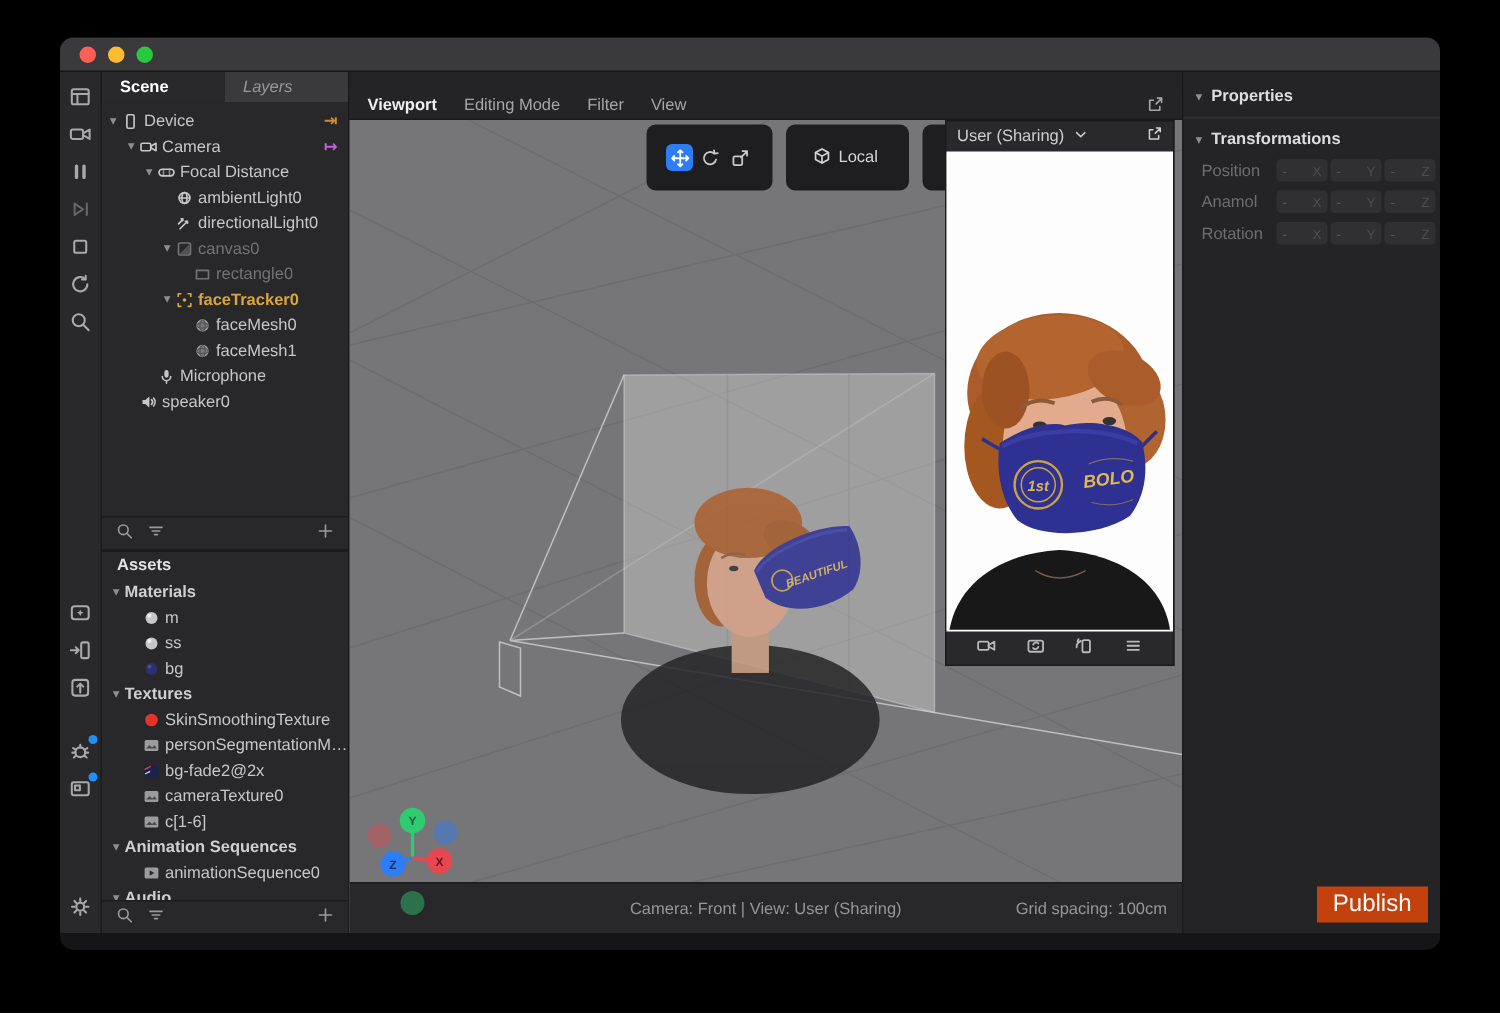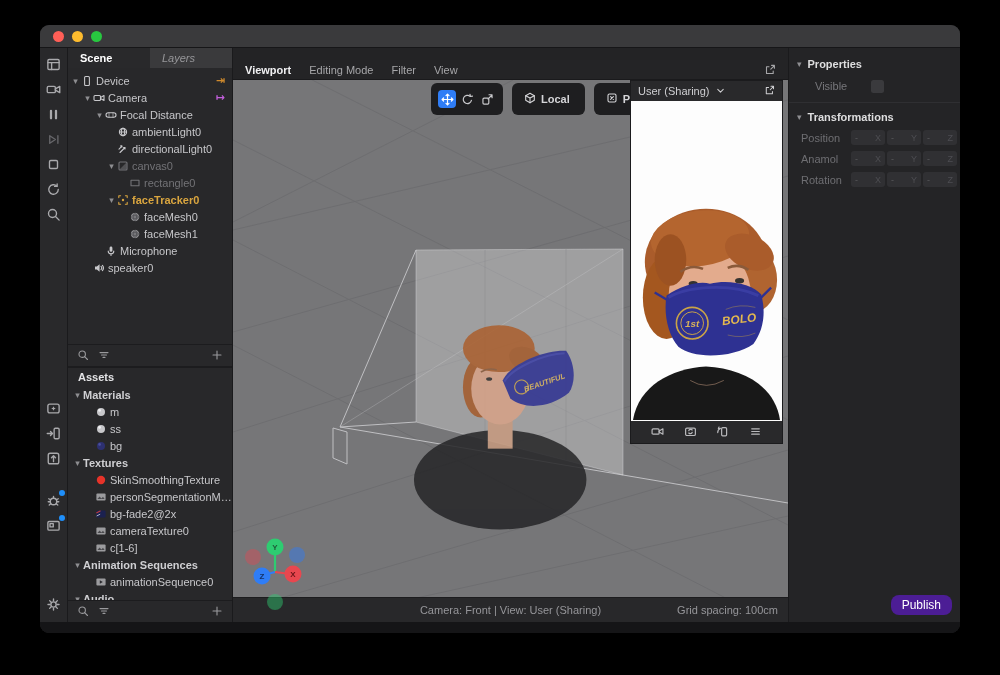--- a/index.html
+++ b/index.html
@@ -48,52 +48,52 @@
   .vpcol { flex:1; display:flex; flex-direction:column; min-width:0; position:relative;margin-top:12px; }
   .vp-menu { height:20px; background:#242426; display:flex; align-items:center; gap:18px; padding:0 12px; flex:none; border-bottom:1px solid #1a1a1c; }
   .vp-menu .mi { color:#a6a6a9; cursor:pointer; }
   .vp-menu .mi.active { color:#f0f0f2; font-weight:bold; }
   .vp-menu .ext { margin-left:auto; color:#a6a6a9; width:12px; height:12px; cursor:pointer; }
   .canvas { flex:1; position:relative; background:#767678; overflow:hidden; }
   .canvas > svg.scene { position:absolute; inset:0; }
   .gizmo-svg { position:absolute; left:0; bottom:0; z-index:6; }
   
   .fl-toolbar { position:absolute; top:3px; left:198px; display:flex; gap:9px; z-index:5; }
-  .tgroup { background:#1e1e20; border-radius:6px; display:flex; align-items:center; padding:7px; gap:2px;font-weight:bold; }
+  .tgroup { background:#1e1e20; border-radius:6px; display:flex; align-items:center; padding:13px; gap:2px; }
   .tbtn { width:18px; height:18px; border-radius:4px; display:flex; align-items:center; justify-content:center; color:#c9c9cc; cursor:pointer; }
   .tbtn svg { width:13px; height:13px; }
   .tbtn.active { background:#2f7df6; color:#fff; }
   .tbtn-lab { display:flex; align-items:center; gap:5px; padding:1px 8px 1px 5px; color:#d5d5d8; cursor:pointer; }
   .tbtn-lab svg { width:12px; height:12px; }
   
   .sim { position:absolute; top:0; right:5px; width:153px; height:364px; z-index:5; display:flex; flex-direction:column; border:1px solid #1b1b1d; background:#29292b; }
   .sim-head { height:20px; display:flex; align-items:center; gap:5px; padding:0 7px; color:#cfcfd2; flex:none; }
   .sim-head svg { width:11px; height:11px; }
   .sim-head .ext { margin-left:auto; }
   .sim-video { flex:1; background:#fdfdfd; overflow:hidden; }
   .sim-foot { height:22px; display:flex; align-items:center; justify-content:space-around; padding:0 10px; color:#b9b9bc; flex:none; }
   .sim-foot svg { width:13px; height:13px; cursor:pointer; }
   
-  .statusbar { position:absolute; left:0; right:0; bottom:0; height:25px; background:#28282a; border-top:1px solid #1c1c1e; display:flex; align-items:center; color:#96969a; z-index:4; }
+  .statusbar { position:absolute; left:0; right:0; bottom:0; height:34px; background:#28282a; border-top:1px solid #1c1c1e; display:flex; align-items:center; color:#96969a; z-index:4; }
   .statusbar .mid { position:absolute; left:0; right:0; text-align:center; }
   .statusbar .right { margin-left:auto; margin-right:10px; }
   
   .rightcol { width:172px; background:#242426; border-left:1px solid #1a1a1c; position:relative; flex:none; padding-top:6px; }
   .sec-head { height:20px; display:flex; align-items:center; gap:6px; padding-left:8px; color:#dededf; font-weight:bold; }
   .sec-head .caret { color:#8e8e91; font-size:9px; }
   .prop-row { height:24px; display:flex; align-items:center; padding-left:26px; color:#77777b; }
   .prop-row .checkbox { margin-left:24px; width:13px; height:13px; background:#3a3a3d; border-radius:2.5px; }
   .rp-sep { height:1px; background:#2f2f32; margin:4px 0 4px 0; }
   .tr-row { height:21px; display:flex; align-items:center; padding-left:12px; color:#6e6e72; }
   .tr-row .trlbl { width:50px; flex:none; }
   .tr-boxes { display:flex; gap:2px; }
   .tr-box { width:34px; height:15px; background:#303033; border-radius:3px; display:flex; align-items:center; justify-content:space-between; padding:0 4px; font-size:9px; }
   .tr-box .v { color:#58585c; }
   .tr-box .ax { color:#4d4d52; }
-  .publish { position:absolute; right:8px; bottom:7px; background:#4c1d95; color:#fff; border:none; border-radius:8px; padding:3px 11px; font-size:12px; font-family:inherit; cursor:pointer; }
+  .publish { position:absolute; right:8px; bottom:7px; background:#c2410c; color:#fff; border:none; border-radius:0; padding:3px 11px; font-size:16px; font-family:inherit; cursor:pointer; }
   
   .winfoot { height:11px; background:#151517; flex:none; }
   svg text { font-family:"Liberation Sans","DejaVu Sans",sans-serif; }
 </style>
 </head>
 <body>
 
 <div class="window">
 
   <div class="titlebar">
@@ -636,24 +636,20 @@
           <span class="right">Grid spacing: 100cm</span>
         </div>
       </div>
     </div>
 
     <div class="rightcol">
       <div class="sec-head">
         <span class="caret">▾</span>
         <span>Properties</span>
       </div>
-      <div class="prop-row">
-        <span>Visible</span>
-        <span class="checkbox"></span>
-      </div>
       <div class="rp-sep"></div>
       <div class="sec-head">
         <span class="caret">▾</span>
         <span>Transformations</span>
       </div>
       <div id="tr-rows">
           <div class="tr-row">
             <span class="trlbl">Position</span>
             <div class="tr-boxes">
               <div class="tr-box">

